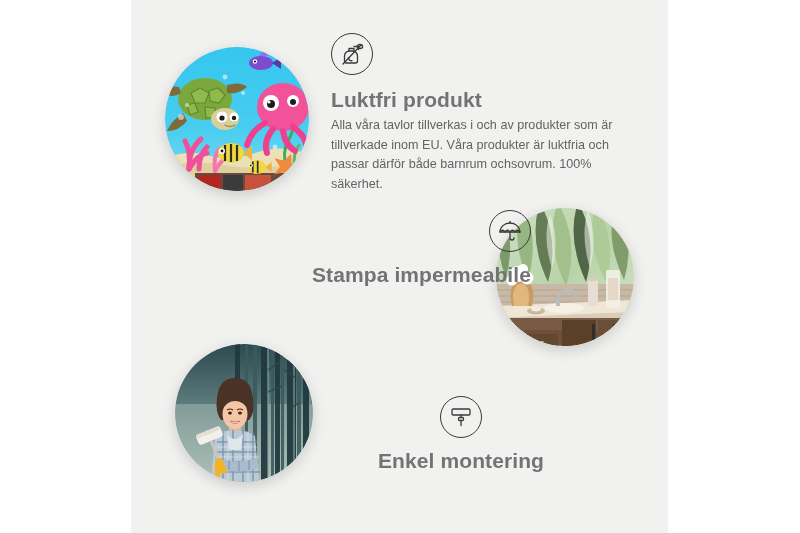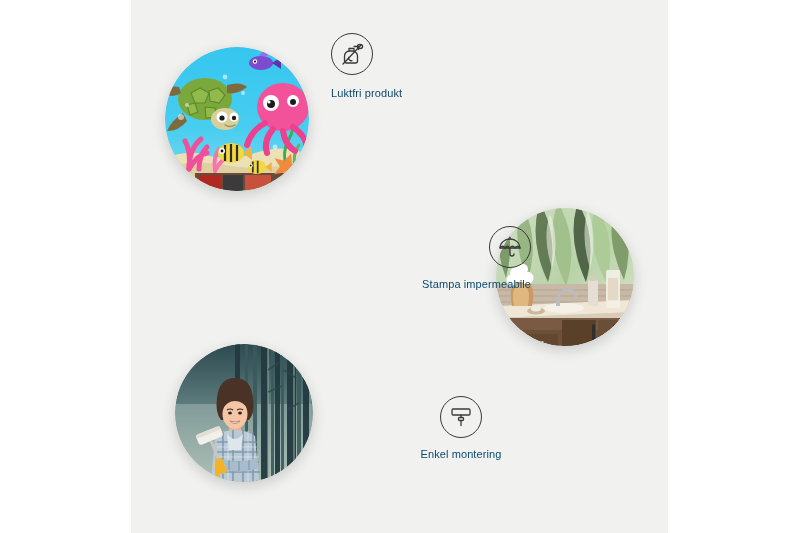--- a/index.html
+++ b/index.html
@@ -36,23 +36,23 @@
     position: absolute;
     border-radius: 50%;
     overflow: hidden;
     box-shadow: 0 4px 14px rgba(0,0,0,0.16);
     background: #ddd;
   }
   .photo > svg { display: block; width: 100%; height: 100%; }
 
   
   .feature-title {
-    font-size: 11px;
-    font-weight: normal;
-    color: #0c4a6e;
+    font-size: 21px;
+    font-weight: bold;
+    color: #737373;
     letter-spacing: 0.1px;
     margin: 0 0 4px 0;
     line-height: 1.2;
     white-space: nowrap;
   }
   .feature-body {
     font-size: 12.6px;
     color: #636363;
     line-height: 1.55;
     margin: 0;
@@ -73,21 +73,21 @@
     justify-content: center;
     box-sizing: border-box;
   }
   .icon-circle svg { display: block; }
 
   
   #block1 { left: 200px; top: 33px; width: 310px; text-align: left; }
   #block1 .icon-circle { margin: 0 0 12px 0; }
 
   
-  #block2 { left: 60px; top: 226px; width: 340px; text-align: right; }
+  #block2 { left: 60px; top: 210px; width: 340px; text-align: right; }
   #block2 .icon-circle { margin: 0 0 10px auto; }
 
   
   #block3 { left: 200px; top: 396px; width: 260px; text-align: center; }
   #block3 .icon-circle { margin: 0 auto 10px auto; }
   #block3 .feature-title { margin-bottom: 11px; }
 </style>
 </head>
 <body>
 
@@ -398,20 +398,21 @@
         <svg width="26" height="26" viewBox="0 0 26 26" fill="none" stroke="#3a3a3a" stroke-width="1.3" stroke-linecap="round" stroke-linejoin="round">
           <path d="M7.5 22 h9 a2 2 0 0 0 2 -2 v-5 a5 5 0 0 0 -5 -5 h-3 a5 5 0 0 0 -5 5 v5 a2 2 0 0 0 2 2 z"></path>
           <path d="M10 10 v-2.5 h5 v2.5"></path>
           <path d="M15 5.5 h4.5 v3"></path>
           <ellipse cx="21" cy="5.5" rx="2.6" ry="2"></ellipse>
           <path d="M9.5 16.5 a3 3 0 0 0 3.5 3.2"></path>
           <line x1="4" y1="23" x2="22" y2="4"></line>
         </svg>
       </div>
       <p class="feature-title">Luktfri produkt</p>
+      <p class="feature-body">Alla våra tavlor tillverkas i och av produkter som är tillverkade inom EU. Våra produkter är luktfria och passar därför både barnrum ochsovrum. 100% säkerhet.</p>
     </div>
 
     <div class="block" id="block2">
       <div class="icon-circle">
         <svg width="26" height="26" viewBox="0 0 26 26" fill="none" stroke="#3a3a3a" stroke-width="1.3" stroke-linecap="round" stroke-linejoin="round">
           <path d="M3 14 a10 9 0 0 1 20 0 z"></path>
           <path d="M3 14 q2.5 -3.5 5 0 q2.5 -3.5 5 0 q2.5 -3.5 5 0 q2.5 -3.5 5 0"></path>
           <path d="M13 5 v-1.5"></path>
           <path d="M13 14 v6 a2 2 0 0 0 4 0"></path>
         </svg>

